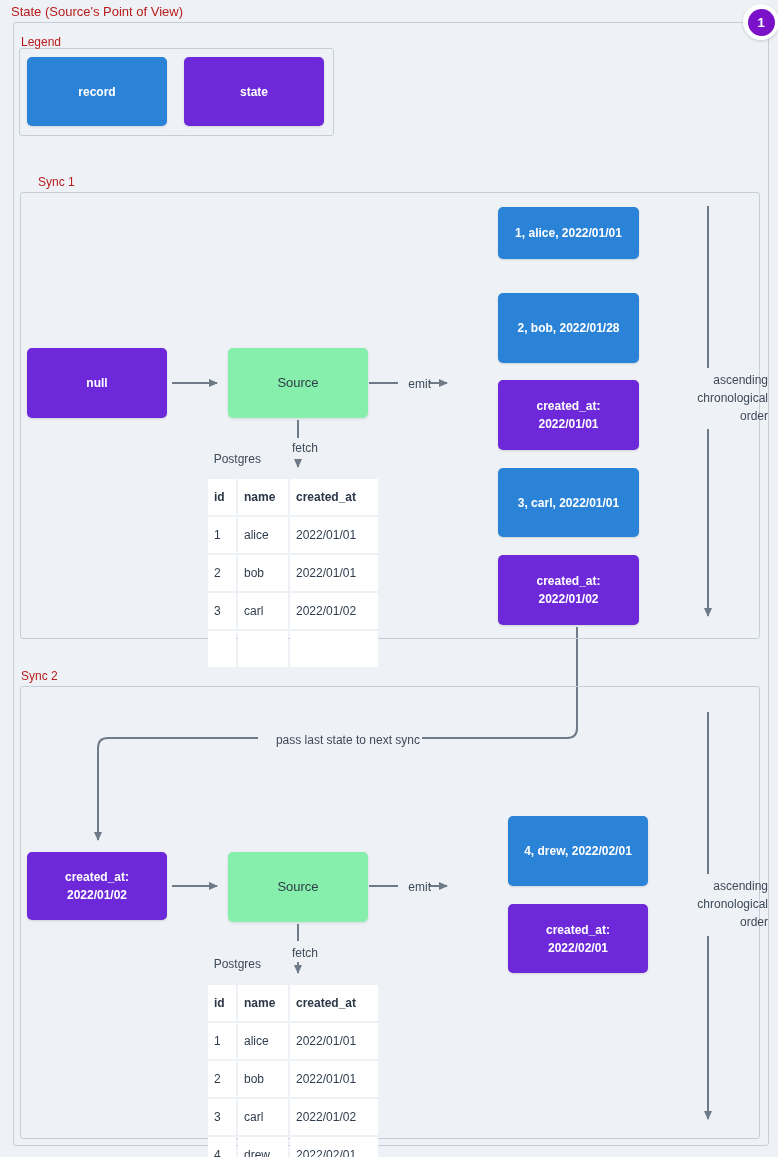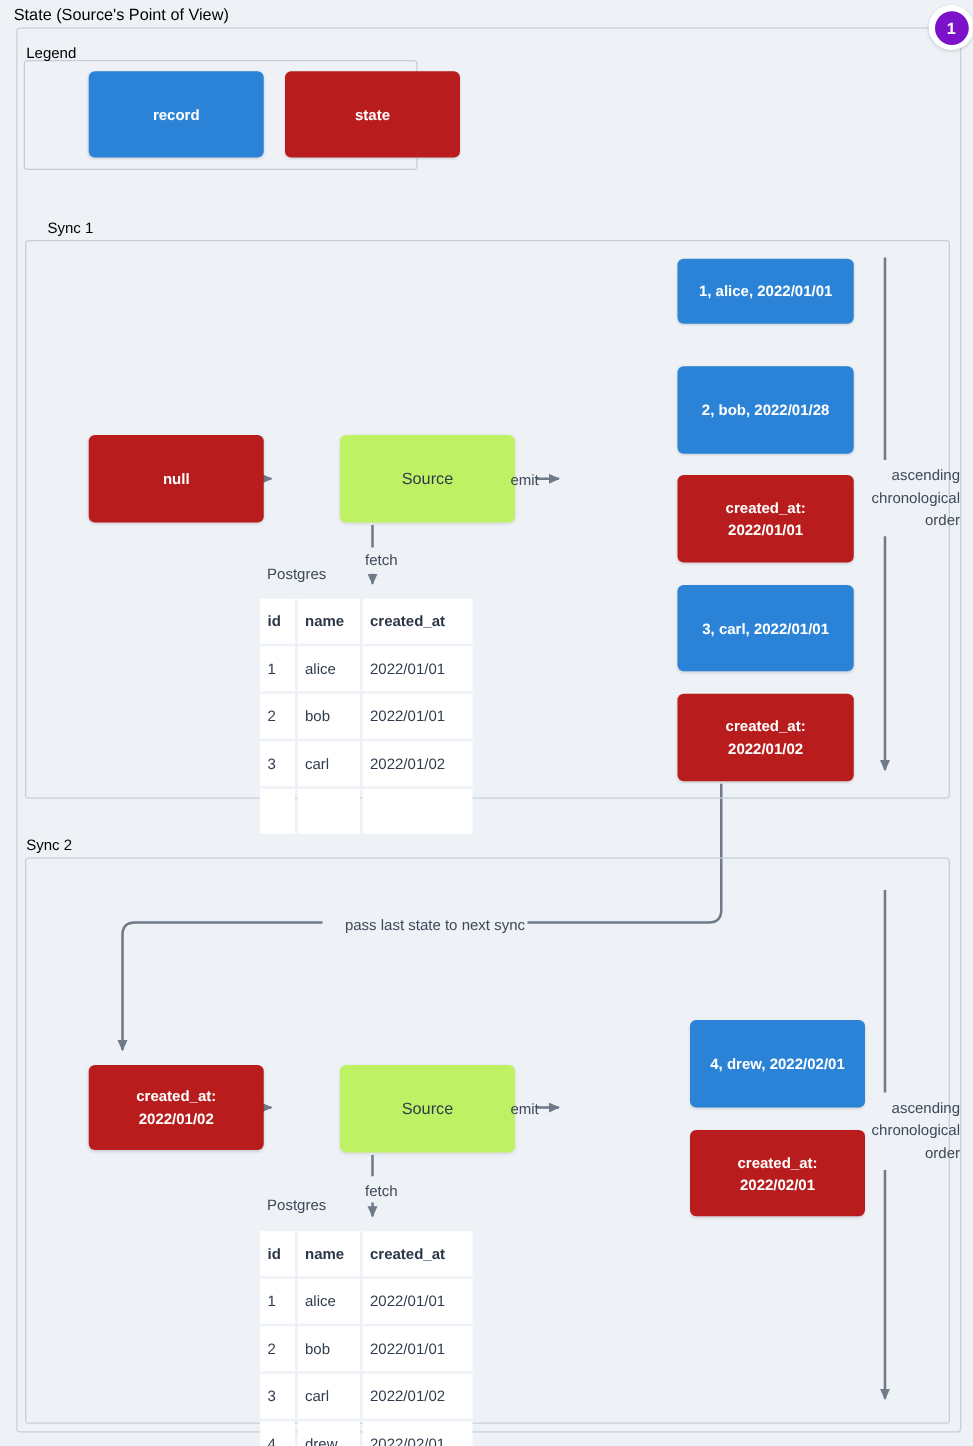--- a/index.html
+++ b/index.html
@@ -8,34 +8,34 @@
     background:#eef1f5;
     font-family:"Liberation Sans","DejaVu Sans",sans-serif;
     color:#3e4a59;
   }
   .panel{position:absolute;border:1px solid #c6cfd9;border-radius:3px;background:transparent}
   #outer-panel{left:13px;top:22px;width:754px;height:1122px}
   #legend-panel{left:19px;top:48px;width:313px;height:86px}
   #sync1-panel{left:20px;top:192px;width:738px;height:445px}
   #sync2-panel{left:20px;top:686px;width:738px;height:451px}
 
-  .lbl{position:absolute;font-size:12px;color:#000000;white-space:nowrap}
+  .lbl{position:absolute;font-size:12px;color:#b91c1c;white-space:nowrap}
   #page-title{left:11px;top:4px;font-size:13px}
   #legend-label{left:21px;top:35px}
   #sync1-label{left:38px;top:175px}
   #sync2-label{left:21px;top:669px}
 
   .node{
     position:absolute;display:flex;align-items:center;justify-content:center;
     border-radius:5px;color:#fff;font-weight:700;font-size:12px;line-height:18px;
-    text-align:center;white-space:pre-line;box-shadow:0 1px 2px rgba(31,45,61,.15);margin-left:44px;
+    text-align:center;white-space:pre-line;box-shadow:0 1px 2px rgba(31,45,61,.15);
   }
   .record{background:#2b83d7}
-  .state{background:#b91c1c}
-  .source{background:#bef264;color:#2f3a48;font-weight:400;font-size:13px;
+  .state{background:#6d28d9}
+  .source{background:#86efac;color:#2f3a48;font-weight:400;font-size:13px;
           box-shadow:0 1px 3px rgba(31,45,61,.12)}
 
   #legend-record{left:27px;top:57px;width:140px;height:69px}
   #legend-state{left:184px;top:57px;width:140px;height:69px}
 
   #null-node{left:27px;top:348px;width:140px;height:70px}
   #source1{left:228px;top:348px;width:140px;height:70px}
   #rec1{left:498px;top:207px;width:141px;height:52px}
   #rec2{left:498px;top:293px;width:141px;height:70px}
   #st1{left:498px;top:380px;width:141px;height:70px}

